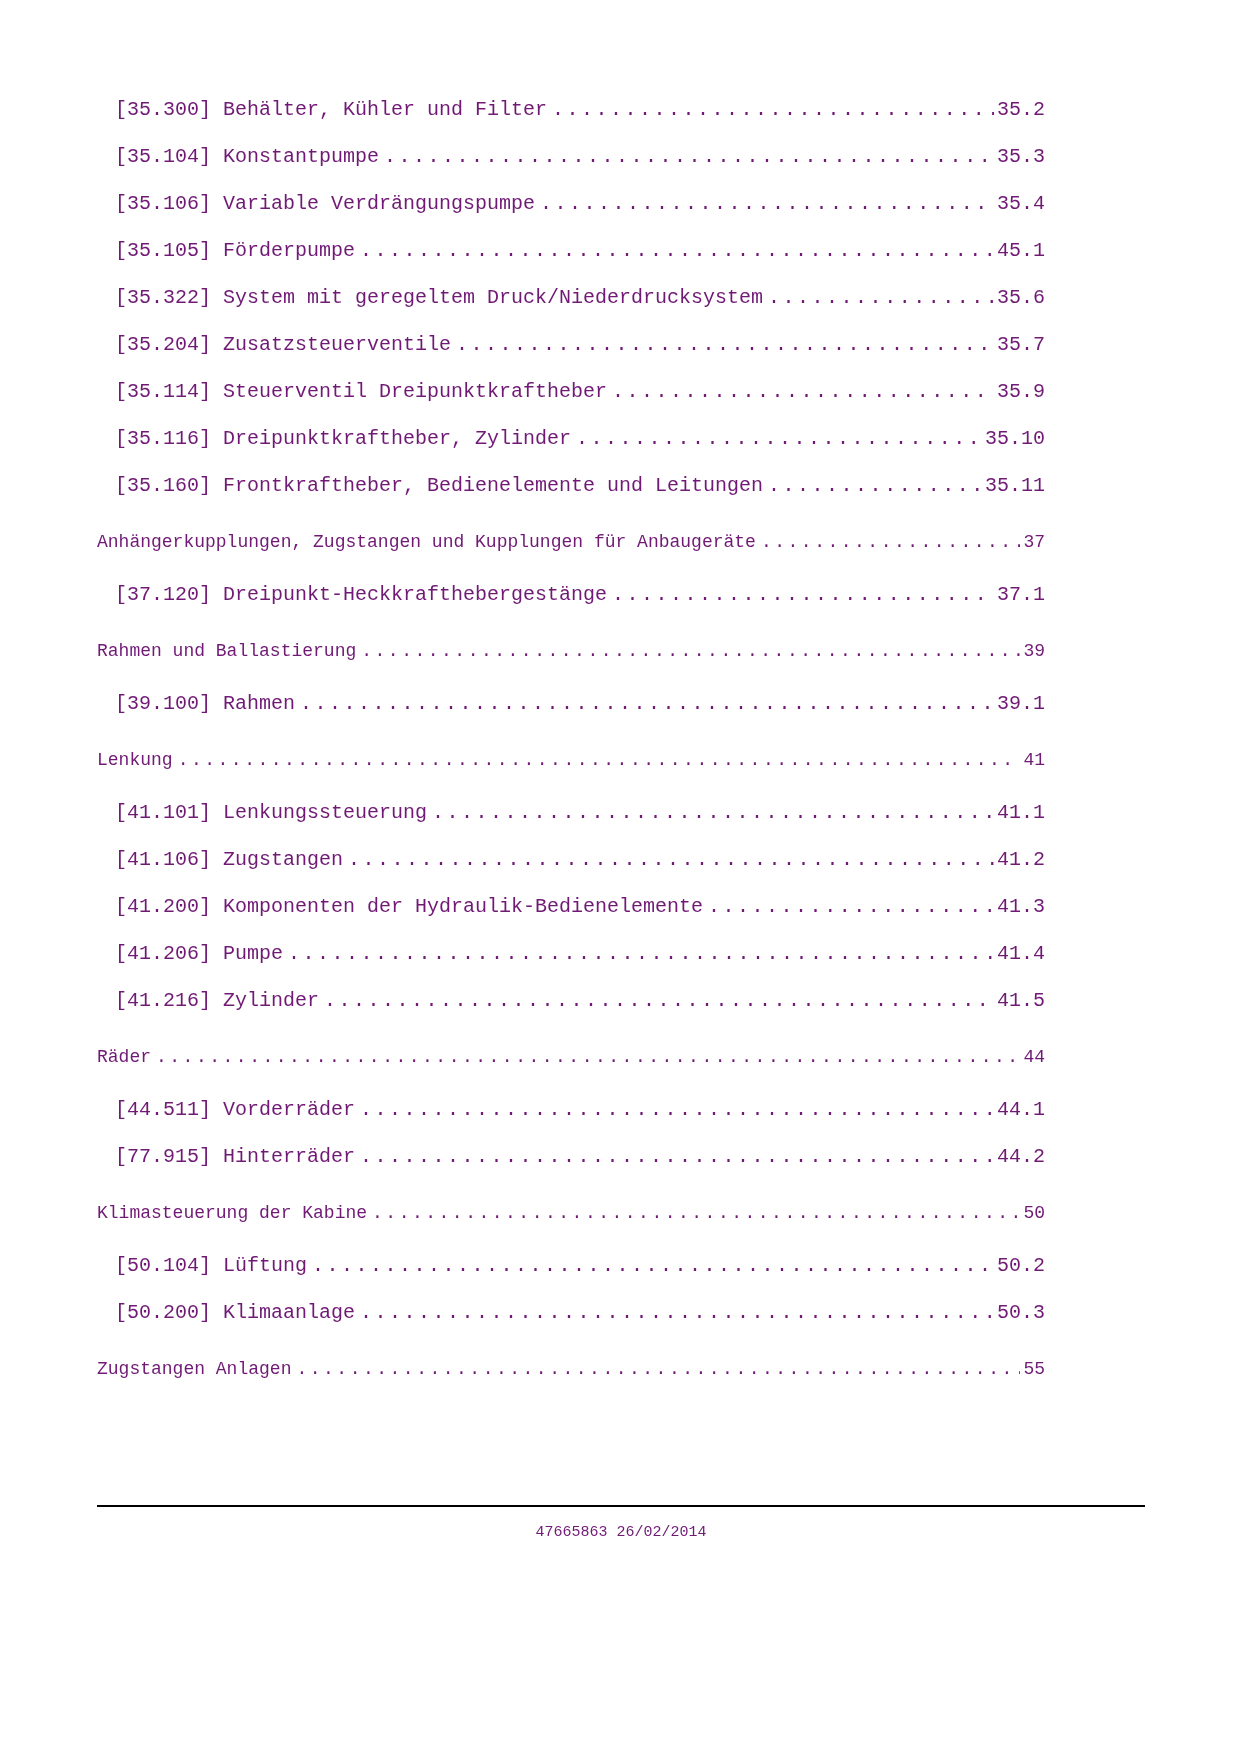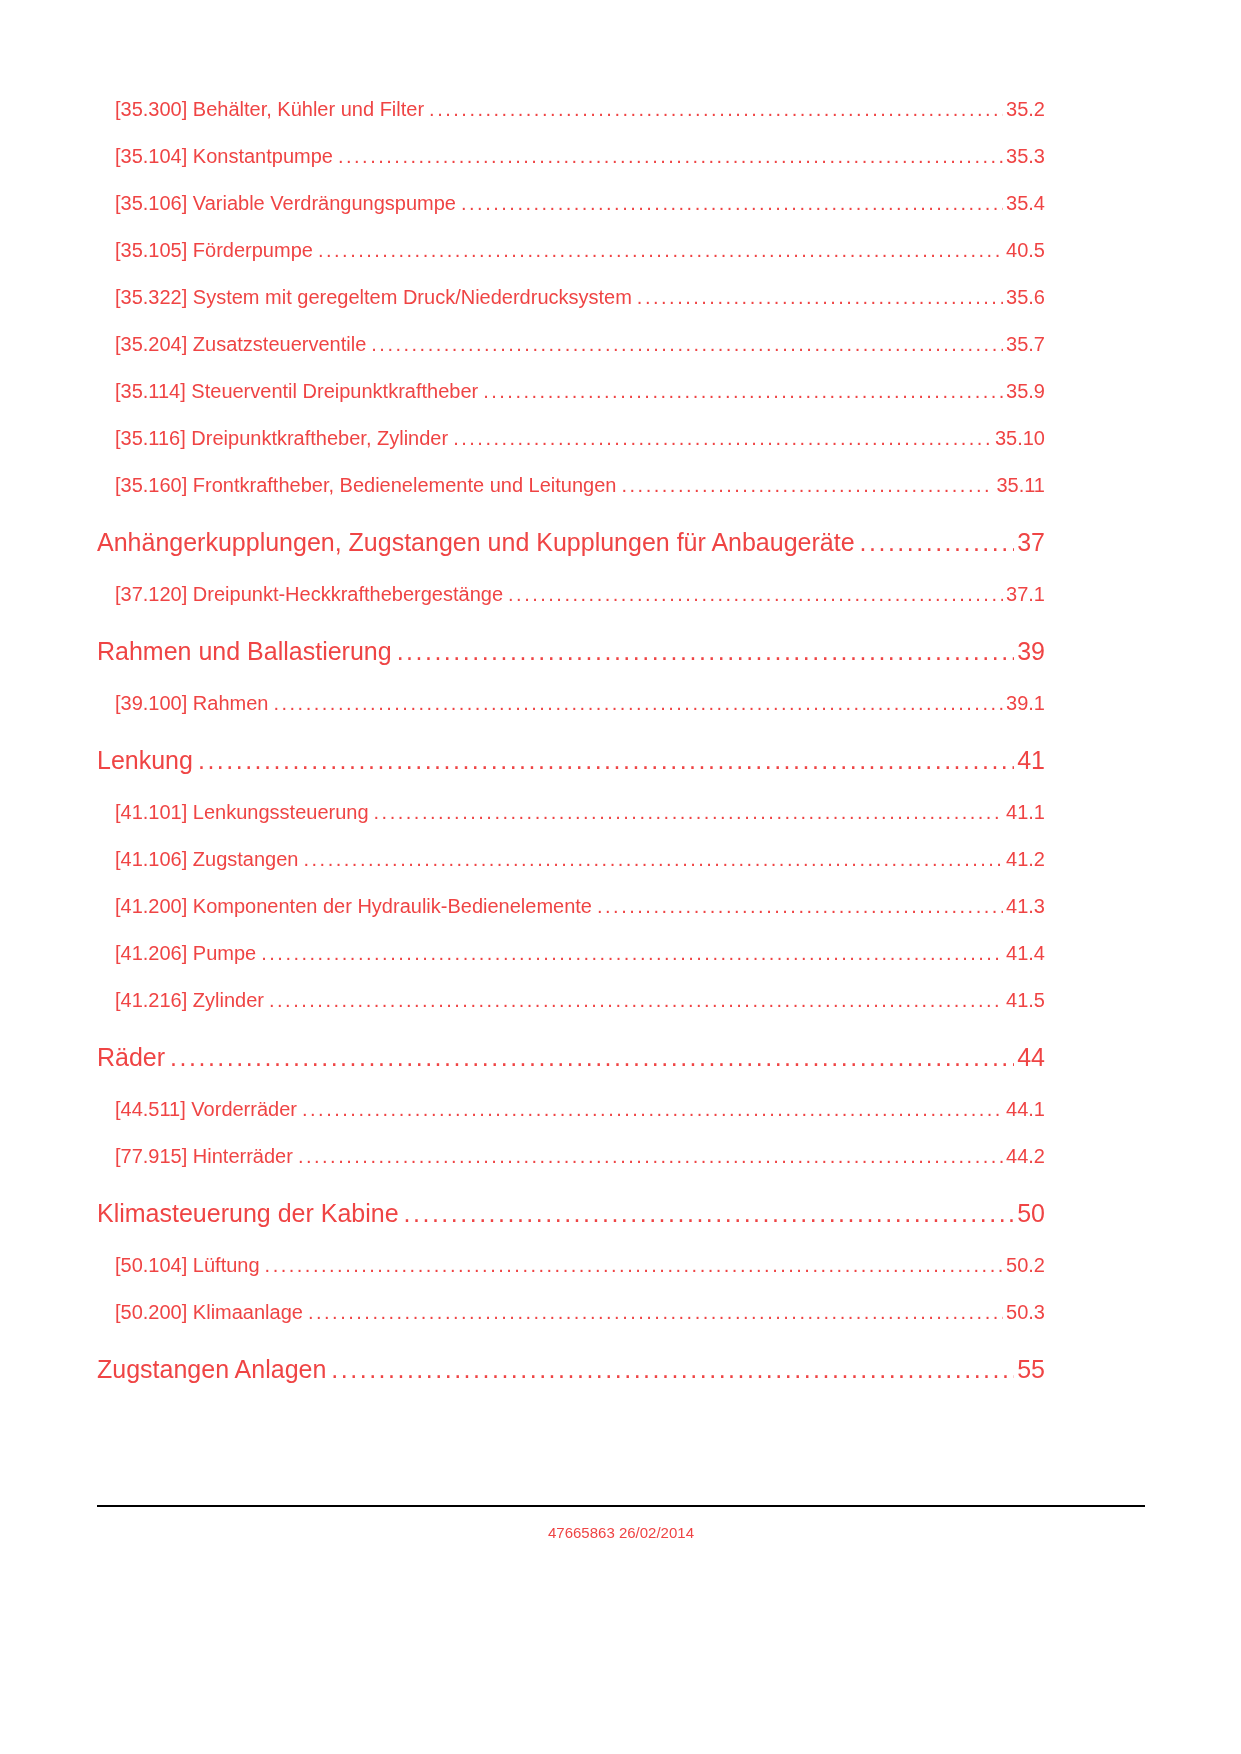--- a/index.html
+++ b/index.html
@@ -2,42 +2,42 @@
 <html><head>
 <meta charset="utf-8">
 <style>
   * { margin: 0; padding: 0; box-sizing: border-box; }
   html, body { background: #ffffff; }
   .page {
     position: relative;
     width: 1241px;
     height: 1754px;
     background: #ffffff;
-    color: #ef4444;
-    font-family: Liberation Sans, sans-serif;
+    color: #701a75;
+    font-family: Liberation Mono, monospace;
     overflow: hidden;
   }
   .toc {
     position: absolute;
     left: 97px;
     top: 86px;
     width: 948px;
   }
   .toc-row {
     display: flex;
     align-items: baseline;
     width: 100%;
   }
   .toc-entry {
     font-size: 20px;
     line-height: 23px;
     padding: 12px 0 12px 18px;
   }
   .toc-heading {
-    font-size: 25px;
+    font-size: 18px;
     line-height: 31px;
     padding: 13px 0;
     margin-top: 5px;
   }
   .label {
     flex: 0 0 auto;
     white-space: nowrap;
   }
   .leader {
     flex: 1 1 auto;
@@ -82,21 +82,21 @@
         <span class="pagenum">35.3</span>
       </div>
       <div class="toc-row toc-entry">
         <span class="label">[35.106] Variable Verdrängungspumpe</span>
         <span class="leader"></span>
         <span class="pagenum">35.4</span>
       </div>
       <div class="toc-row toc-entry">
         <span class="label">[35.105] Förderpumpe</span>
         <span class="leader"></span>
-        <span class="pagenum">40.5</span>
+        <span class="pagenum">45.1</span>
       </div>
       <div class="toc-row toc-entry">
         <span class="label">[35.322] System mit geregeltem Druck/Niederdrucksystem</span>
         <span class="leader"></span>
         <span class="pagenum">35.6</span>
       </div>
       <div class="toc-row toc-entry">
         <span class="label">[35.204] Zusatzsteuerventile</span>
         <span class="leader"></span>
         <span class="pagenum">35.7</span>

